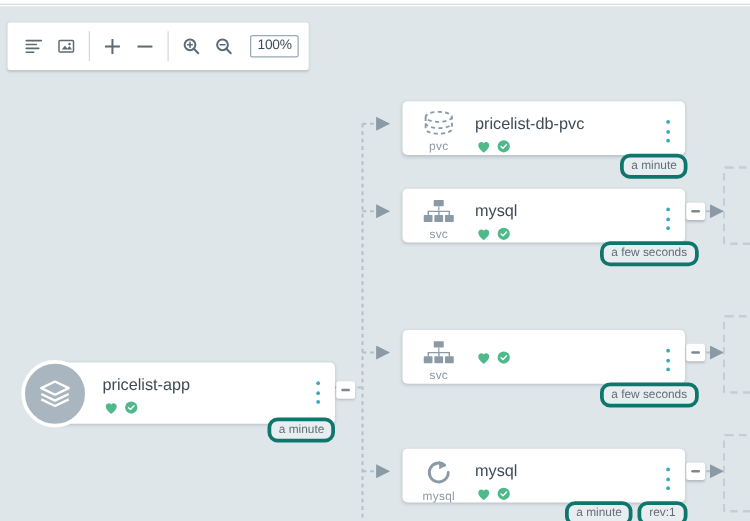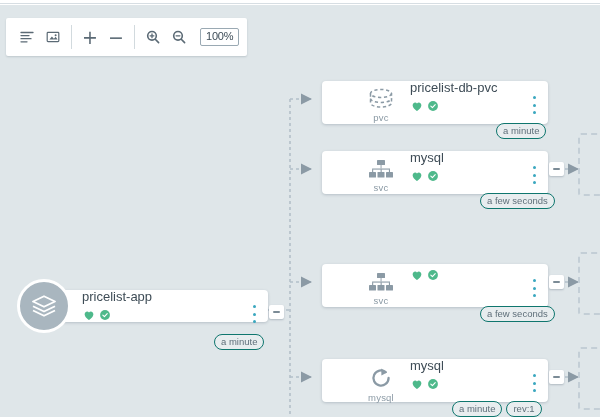--- a/index.html
+++ b/index.html
@@ -116,30 +116,30 @@
   }
   .node-icon {
     width: 58px;
     flex: 0 0 58px;
     display: flex;
     flex-direction: column;
     align-items: center;
     justify-content: center;
     padding-top: 6px;
     color: #8b9aa5;
-    padding-left: 30px;
   }
   .node-icon .kind {
     font-size: 9.5px;
     color: #8b9aa5;
     margin-top: 1px;
     letter-spacing: 0.2px;
   }
   .node-body {
     flex: 1 1 auto;
+    padding-top: 11px;
   }
   .node-title {
     font-size: 13px;
     color: #3e4c56;
     line-height: 1.1;
     white-space: nowrap;
   }
   .node-health {
     margin-top: 4px;
     display: flex;
@@ -188,21 +188,21 @@
   .badges {
     position: absolute;
     display: flex;
     gap: 4px;
     z-index: 15;
   }
   .badge {
     font-size: 9.5px;
     color: #5f6f7a;
     background: #e8edef;
-    border: 1px solid #0f766e;
+    border: 3px solid #0f766e;
     border-radius: 8px;
     padding: 1.5px 6px 2.5px 6px;
     line-height: 1;
     white-space: nowrap;
   }
 
   
   .app-avatar {
     position: absolute;
     left: -27px;
@@ -253,21 +253,21 @@
 
       <path d="M 553 164 H 578" stroke="#b3c0c9" stroke-width="1.6" stroke-dasharray="3,3" fill="none" marker-end="url(#arrow)"></path>
       <path d="M 553 277 H 578" stroke="#b3c0c9" stroke-width="1.6" stroke-dasharray="3,3" fill="none" marker-end="url(#arrow)"></path>
       <path d="M 553 372 H 578" stroke="#b3c0c9" stroke-width="1.6" stroke-dasharray="3,3" fill="none" marker-end="url(#arrow)"></path>
     </svg>
 
     <div class="groupbox" style="left:578px; top:128px; width:40px; height:63px;"></div>
     <div class="groupbox" style="left:578px; top:247px; width:40px; height:63px;"></div>
     <div class="groupbox" style="left:578px; top:342px; width:40px; height:63px;"></div>
 
-    <div class="node root" style="left:44px; top:285px; width:224px; height:32px;">
+    <div class="node root" style="left:44px; top:285px; width:224px; height:49px;">
       <div class="node-inner">
         <div class="app-avatar">
           <svg width="30" height="30" viewBox="0 0 24 24" fill="none" stroke="#ffffff" stroke-width="1.5" stroke-linejoin="round">
             <path d="M12 4.2 3.2 8.4 12 12.6 20.8 8.4 12 4.2Z"></path>
             <path d="M3.2 12.2 12 16.4 20.8 12.2"></path>
             <path d="M3.2 15.6 12 19.8 20.8 15.6"></path>
           </svg>
         </div>
         <div class="node-body" style="padding-left:38px;">
           <div class="node-title">pricelist-app</div>

